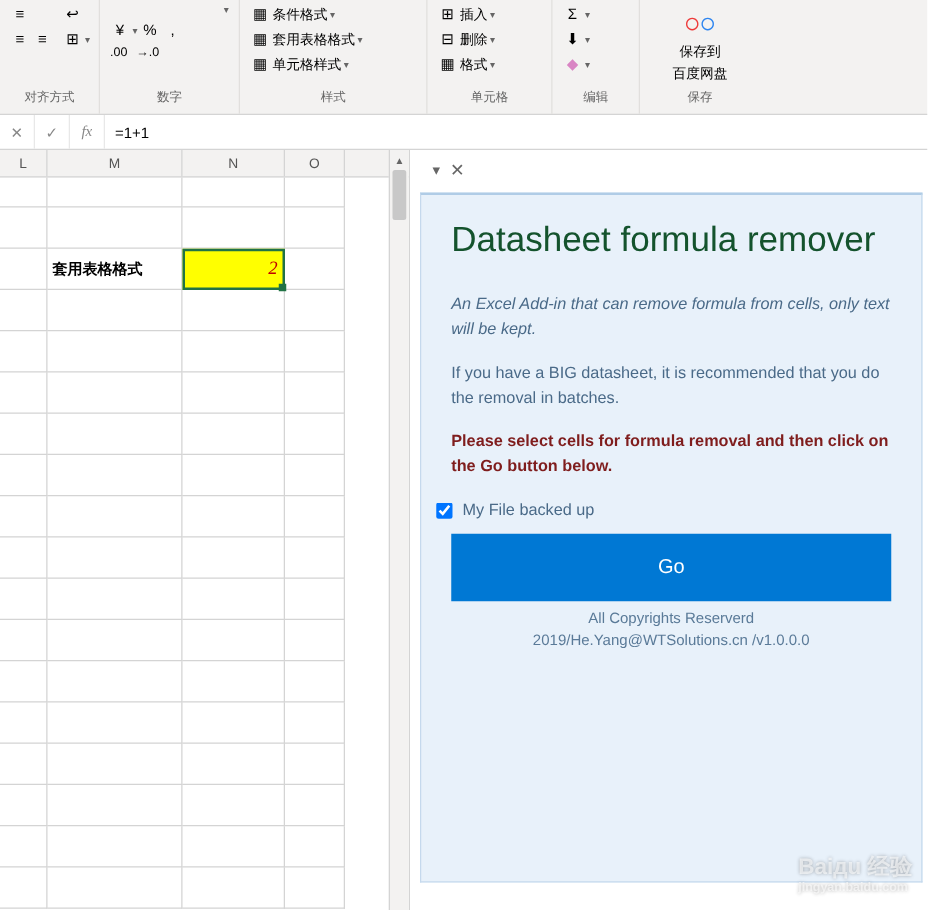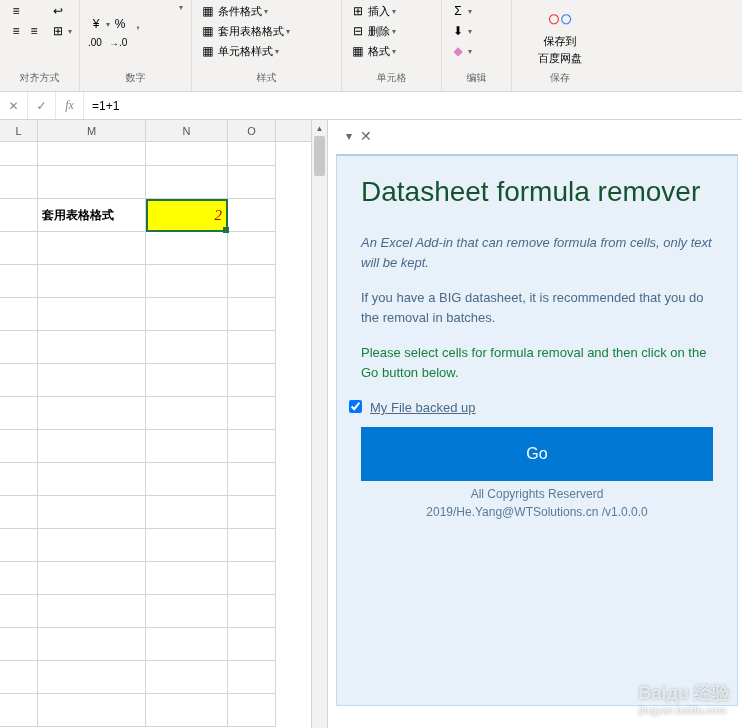--- a/index.html
+++ b/index.html
@@ -38,22 +38,22 @@
 .pane { flex: 1; background: #fff; padding: 8px 4px 0 8px; }
 .pane-header { display: flex; align-items: center; justify-content: space-between; padding: 0 4px 10px 2px; }
 .pane-title { font-size: 20px; color: #217346; }
 .pane-close { font-size: 14px; color: #666; cursor: pointer; }
 .pane-menu { font-size: 12px; color: #666; padding: 0 8px; cursor: pointer; }
 
 .addin-card { background: #e8f1fa; border: 1px solid #c5d9ed; border-top: 2px solid #b0cce6; padding: 18px 24px 14px 24px; height: calc(100% - 48px); overflow: hidden; }
 .addin-title { font-size: 28px; color: #14532d; line-height: 1.25; margin-bottom: 24px; }
 .addin-desc { font-size: 13px; font-style: italic; color: #4a6a88; line-height: 1.5; margin-bottom: 16px; }
 .addin-text { font-size: 13px; color: #4a6a88; line-height: 1.5; margin-bottom: 16px; }
-.addin-bold { font-size: 13px; font-weight: normal; color: #15803d; line-height: 1.5; margin-bottom: 18px; }
-.checkbox-row { display: flex; align-items: flex-start; gap: 8px; font-size: 13px; color: #4a6a88; margin-bottom: 12px; margin-left: -12px; text-decoration: underline; }
+.addin-bold { font-size: 13px; font-weight: bold; color: #7f1d1d; line-height: 1.5; margin-bottom: 18px; }
+.checkbox-row { display: flex; align-items: flex-end; gap: 8px; font-size: 13px; color: #4a6a88; margin-bottom: 12px; margin-left: -12px; }
 .checkbox-row input { width: 13px; height: 13px; }
 .go-btn { width: 100%; height: 54px; background: #0078d4; color: #fff; border: none; font-size: 16px; cursor: pointer; }
 .footer { margin-top: 4px; text-align: center; font-size: 12px; color: #5a7a98; line-height: 1.5; }
 
 .watermark { position: absolute; right: 12px; bottom: 12px; color: rgba(255,255,255,0.6); font-size: 18px; font-weight: bold; text-shadow: 0 0 3px rgba(0,0,0,0.3); pointer-events: none; margin-left: 20px; }
 .watermark-sub { font-size: 10px; display: block; }
 
 .ch0{width:38px} .ch1{width:108px} .ch2{width:82px} .ch3{width:48px}
 .c0{width:38px} .c1{width:108px} .c2{width:82px} .c3{width:48px}
 .row-short{height:24px}

